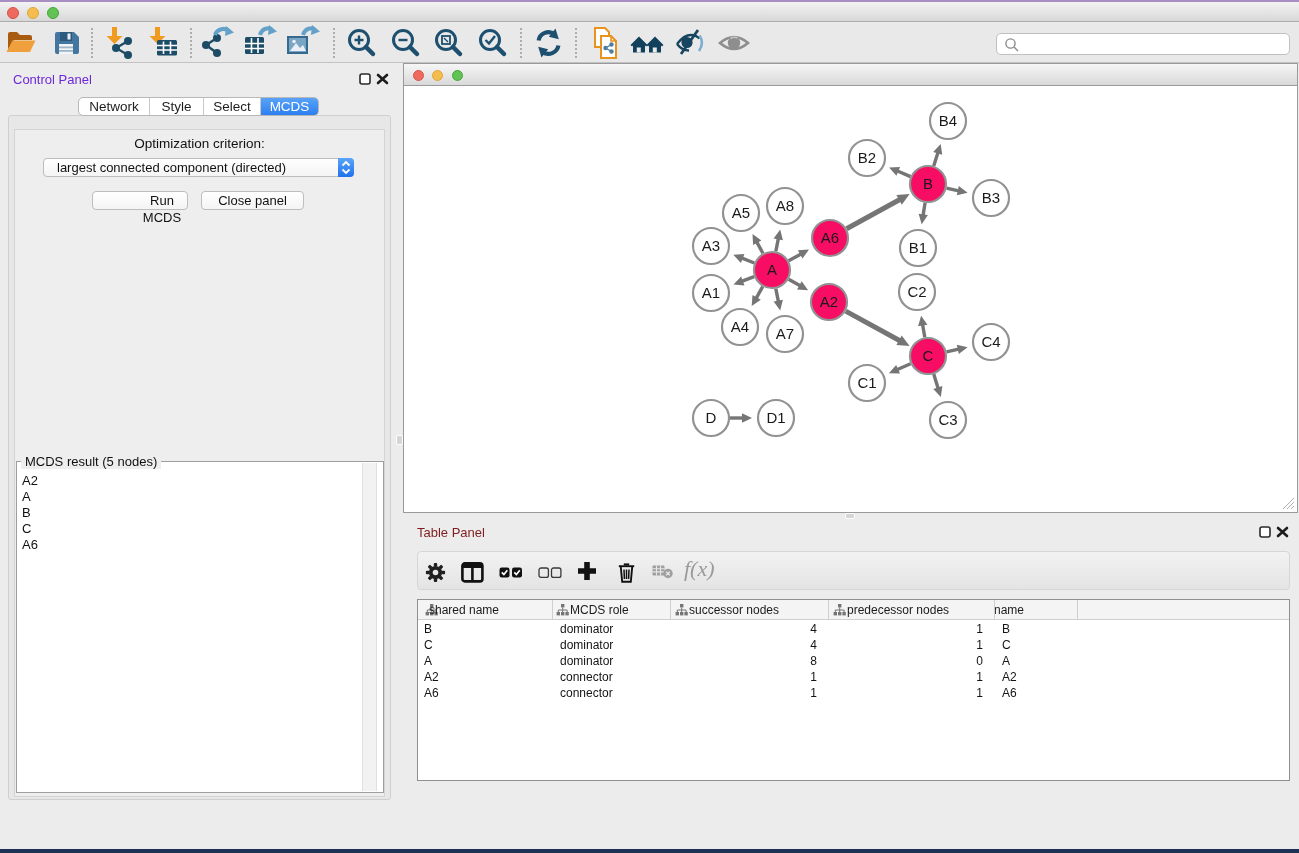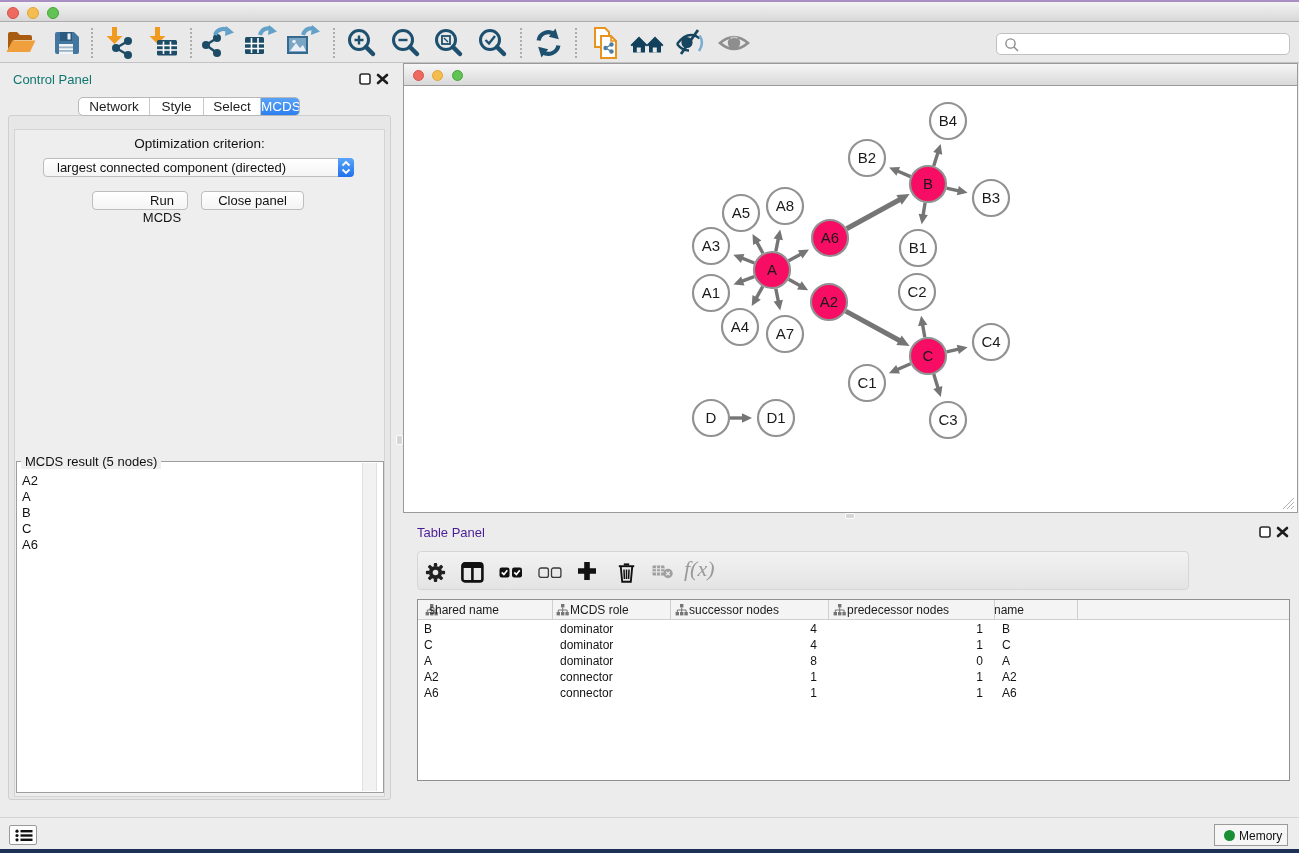--- a/index.html
+++ b/index.html
@@ -16,21 +16,21 @@
 .tl { position:absolute; border-radius:50%; }
 #toolbar { left:0; top:23px; width:1299px; height:40px; background:#e9e9e9;
   border-bottom:1px solid #c2c2c2; }
 .sep { position:absolute; top:5px; height:30px; width:0;
   border-left:2px dotted #adadad; }
 .ticon { position:absolute; top:0; }
 #searchbox { position:absolute; left:996px; top:10px; width:294px; height:22px;
   background:#fff; border:1px solid #c0c0c0; border-radius:5px; }
 
 #cpanel { left:0; top:64px; width:399px; height:753px; background:#ececec; }
-#cp-title { position:absolute; left:13px; top:8px; font-size:13px; color:#0f766e; }
+#cp-title { position:absolute; left:13px; top:8px; font-size:13px; color:#6d28d9; }
 #cp-outer { position:absolute; left:8px; top:51px; width:383px; height:685px;
   background:#e7e7e7; border:1px solid #cfcfcf; border-radius:3px; }
 #cp-inner { position:absolute; left:5px; top:13px; width:371px; height:668px;
   background:#eeeeee; border:1px solid #d4d4d4; }
 #tabs { position:absolute; left:78px; top:33px; height:19px; display:flex;
   border:1px solid #b8b8b8; border-radius:5px; background:#fff; overflow:hidden; }
 #tabs div { font-size:13.5px; color:#1d1d1d; text-align:center;
   border-right:1px solid #c9c9c9; line-height:18px; }
 #tabs div:last-child { border-right:none; background:linear-gradient(#59a3f7,#2c7ff0);
   color:#fff; }
@@ -51,22 +51,22 @@
 #netwin { left:403px; top:63px; width:895px; height:450px; background:#fff;
   border:1px solid #9a9a9a; }
 #nw-title { position:absolute; left:0; top:0; width:100%; height:22px;
   background:linear-gradient(#f6f6f6,#d9d9d9); border-bottom:1px solid #9a9a9a; }
 #nw-title .title { position:absolute; left:0; right:0; top:3px; text-align:center;
   font-size:13px; color:#2b2b2b; }
 #graph { position:absolute; left:1px; top:23px; }
 #graph text { font-size:15px; fill:#1a1a1a; }
 
 #tpanel { left:403px; top:519px; width:896px; height:298px; background:#ececec; }
-#tp-title { position:absolute; left:14px; top:6px; font-size:13px; color:#4c1d95; }
-#tbar { position:absolute; left:14px; top:32px; width:772px; height:39px;
+#tp-title { position:absolute; left:14px; top:6px; font-size:13px; color:#7f1d1d; }
+#tbar { position:absolute; left:14px; top:32px; width:873px; height:39px;
   background:linear-gradient(#f2f2f2,#e4e4e4); border:1px solid #d6d6d6; border-radius:4px; }
 #ttable { position:absolute; left:14px; top:80px; width:873px; height:182px;
   background:#fff; border:1px solid #8f8f8f; }
 #thead { position:absolute; left:0; top:0; width:100%; height:20px; background:#f4f4f4;
   border-bottom:1px solid #cfcfcf; font-size:12px; color:#1b1b1b; }
 .hico { position:absolute; top:3px; }
 .hlbl { position:absolute; top:3px; text-align:left; }
 .hsep { position:absolute; top:0; height:20px; width:1px; background:#cfcfcf; }
 .trow { position:absolute; font-size:12px; color:#141414; height:16px; line-height:16px; }
 #btabs { position:absolute; left:269px; top:271px; height:21px; display:flex;
@@ -246,21 +246,21 @@
         <div id="mcdslist">A2<br>A<br>B<br>C<br>A6</div>
         <div id="vscroll"></div>
       </div>
       <div id="grplabel">MCDS result (5 nodes)</div>
     </div>
   </div>
   <div id="tabs">
         <div style="width:71px;">Network</div>
         <div style="width:54px;">Style</div>
         <div style="width:57px;">Select</div>
-        <div style="width:38px;">MCDS</div>
+        <div style="width:57px;">MCDS</div>
       </div>
 </div>
 <div style="position:absolute;left:396px;top:435px;width:7px;height:10px;background:#d6d6d6;border:1px solid #fdfdfd;border-radius:2px;"></div>
 <div style="position:absolute;left:845px;top:513px;width:10px;height:6px;background:#d6d6d6;border:1px solid #fdfdfd;border-radius:2px;"></div>
 <div id="netwin" class="abs">
   <div style="position:absolute;left:0;top:0;width:0;height:0;border-top:6px solid #2a5caa;border-right:6px solid transparent;"></div>
   <div style="position:absolute;right:0;top:0;width:0;height:0;border-top:6px solid #2a5caa;border-left:6px solid transparent;"></div>
   <div id="nw-title">
     <div class="tl" style="left:9px;top:6px;width:11px;height:11px;background:#ee6a5f;border:1px solid #d55349;"></div>
     <div class="tl" style="left:28px;top:6px;width:11px;height:11px;background:#f5bd4f;border:1px solid #dfa636;"></div>
@@ -482,29 +482,14 @@
         <div class="trow" style="left:252px;top:69px;width:147px;text-align:right;">1</div>
         <div class="trow" style="left:410px;top:69px;width:155px;text-align:right;">1</div>
         <div class="trow" style="left:584px;top:69px;">A2</div>
     <div class="trow" style="left:6px;top:85px;">A6</div>
         <div class="trow" style="left:142px;top:85px;">connector</div>
         <div class="trow" style="left:252px;top:85px;width:147px;text-align:right;">1</div>
         <div class="trow" style="left:410px;top:85px;width:155px;text-align:right;">1</div>
         <div class="trow" style="left:584px;top:85px;">A6</div>
   </div>
 </div>
-<div id="statusbar" class="abs">
-  <div id="leftbtn">
-        <svg style="position:absolute;left:5px;top:3px;" width="18" height="13" viewBox="0 0 18 13">
-          <g fill="#111">
-            <circle cx="2" cy="2.2" r="1.6"></circle>
-            <circle cx="2" cy="6.5" r="1.6"></circle>
-            <circle cx="2" cy="10.8" r="1.6"></circle>
-            <rect x="5.5" y="1" width="12" height="2.4"></rect>
-            <rect x="5.5" y="5.3" width="12" height="2.4"></rect>
-            <rect x="5.5" y="9.6" width="12" height="2.4"></rect>
-          </g>
-        </svg>
-      </div>
-  <div id="membtn"><span style="display:inline-block;width:11px;height:11px;border-radius:50%;background:#1b8f35;margin:5px 4px 0 9px;vertical-align:top;"></span><span style="display:inline-block;margin-top:4px;vertical-align:top;">Memory</span></div>
-</div>
 <div id="bottomstrip" class="abs"></div>
 </div>
 
 </body></html>

